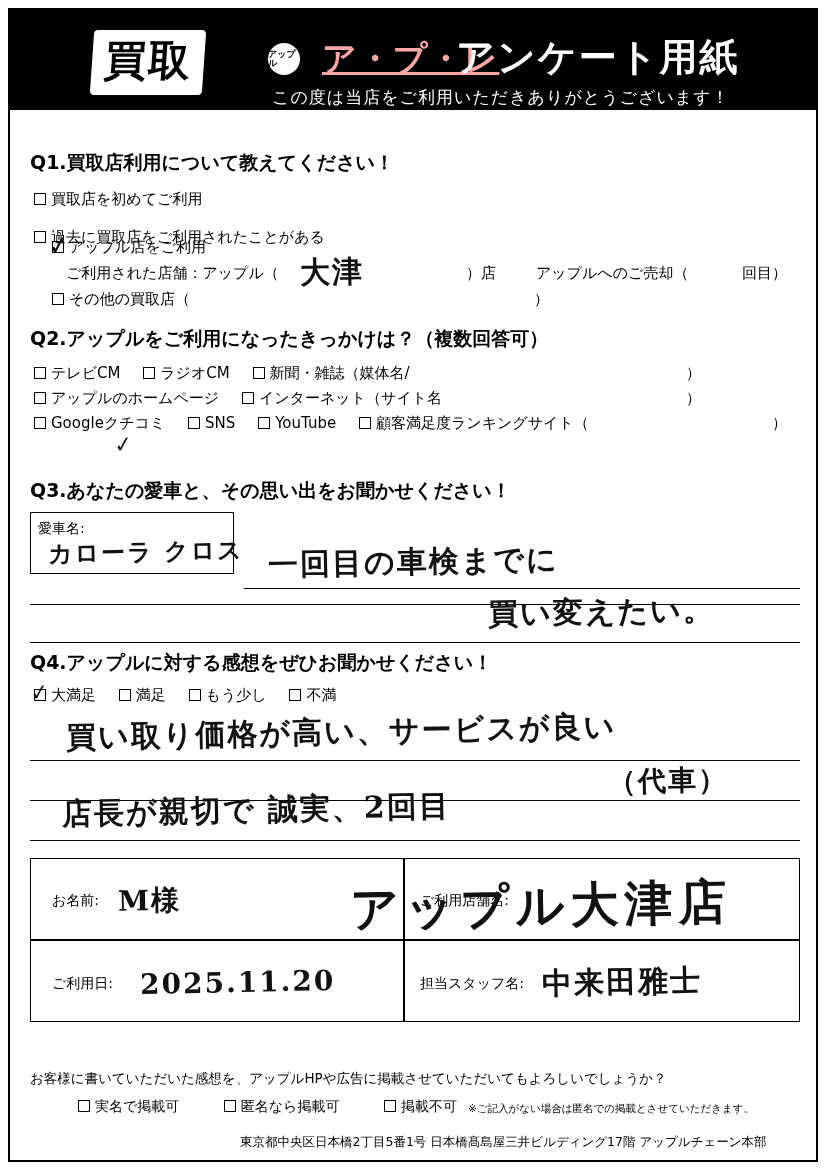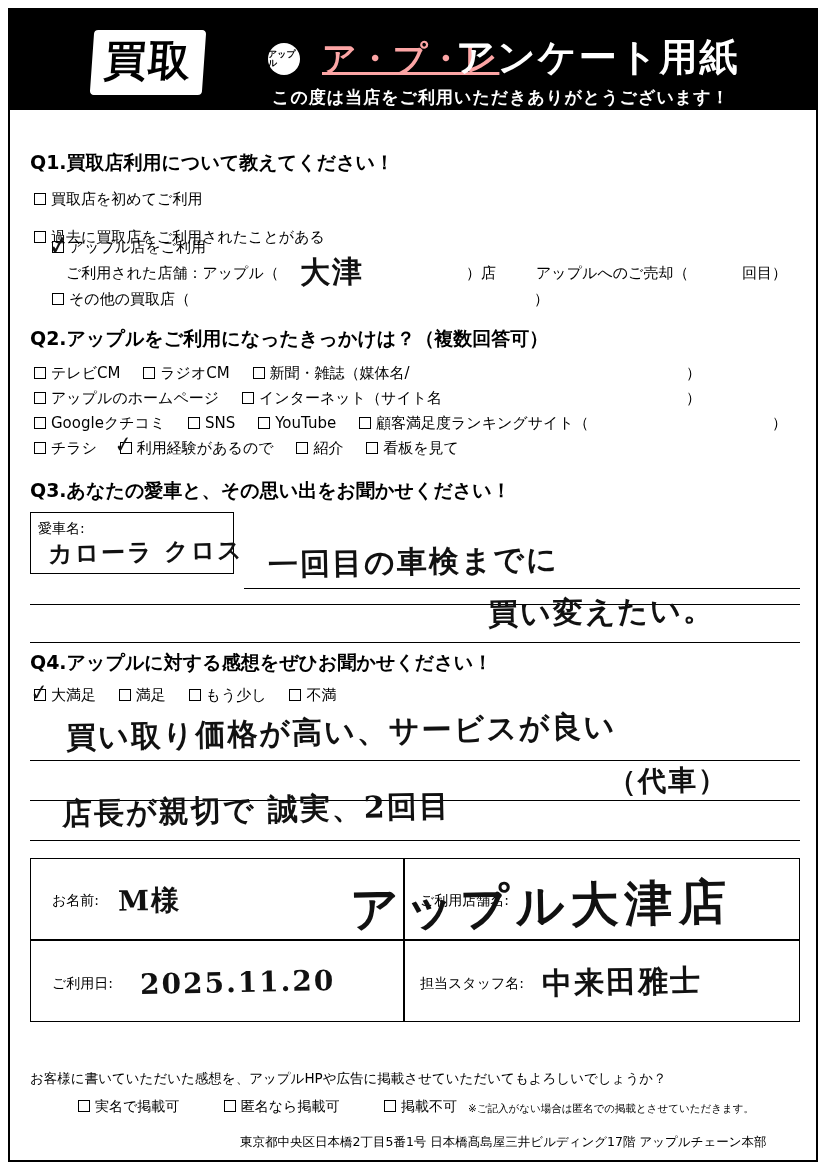--- a/index.html
+++ b/index.html
@@ -95,21 +95,21 @@
     font-weight: bold;
     letter-spacing: 2px;
     color: #fff;
     font-family: "DejaVu Sans", sans-serif;
   }
   .hdr-sub {
     position: absolute;
     left: 262px;
     top: 76px;
     font-size: 17px;
-    font-weight: bold;
+    font-weight: normal;
     letter-spacing: 1px;
     color: #fff;
     font-family: "DejaVu Sans", sans-serif;
   }
 
   
   .qtitle {
     position: absolute;
     font-size: 19px;
     font-weight: bold;
@@ -245,26 +245,20 @@
   <div class="line" style="left:686px; top:389px;">）</div>
 
   <div class="line" style="left:34px; top:414px;">
     <span class="opt"><span class="cb"></span><span>Googleクチコミ</span></span>
     <span class="opt"><span class="cb"></span><span>SNS</span></span>
     <span class="opt"><span class="cb"></span><span>YouTube</span></span>
     <span class="opt"><span class="cb"></span><span>顧客満足度ランキングサイト（</span></span>
   </div>
   <div class="line" style="left:772px; top:414px;">）</div>
 
-  <div class="line" style="left:34px; top:439px;">
-    <span class="opt"><span class="cb"></span><span>チラシ</span></span>
-    <span class="opt"><span class="cb"></span><span>利用経験があるので</span></span>
-    <span class="opt"><span class="cb"></span><span>紹介</span></span>
-    <span class="opt"><span class="cb"></span><span>看板を見て</span></span>
-  </div>
   <div class="hw-check" style="left:114px; top:432px;">✓</div>
 
   <div class="qtitle" style="left:30px; top:478px;">Q3.あなたの愛車と、その思い出をお聞かせください！</div>
 
   <div class="box" style="left:30px; top:512px; width:204px; height:62px;"></div>
   <div class="boxlabel" style="left:38px; top:520px;">愛車名:</div>
   <div class="hw" style="left:48px; top:536px; font-size:24px;">カローラ クロス</div>
 
   <div class="rule" style="left:244px; top:588px; width:556px;"></div>
   <div class="rule" style="left:30px; top:604px; width:770px;"></div>

